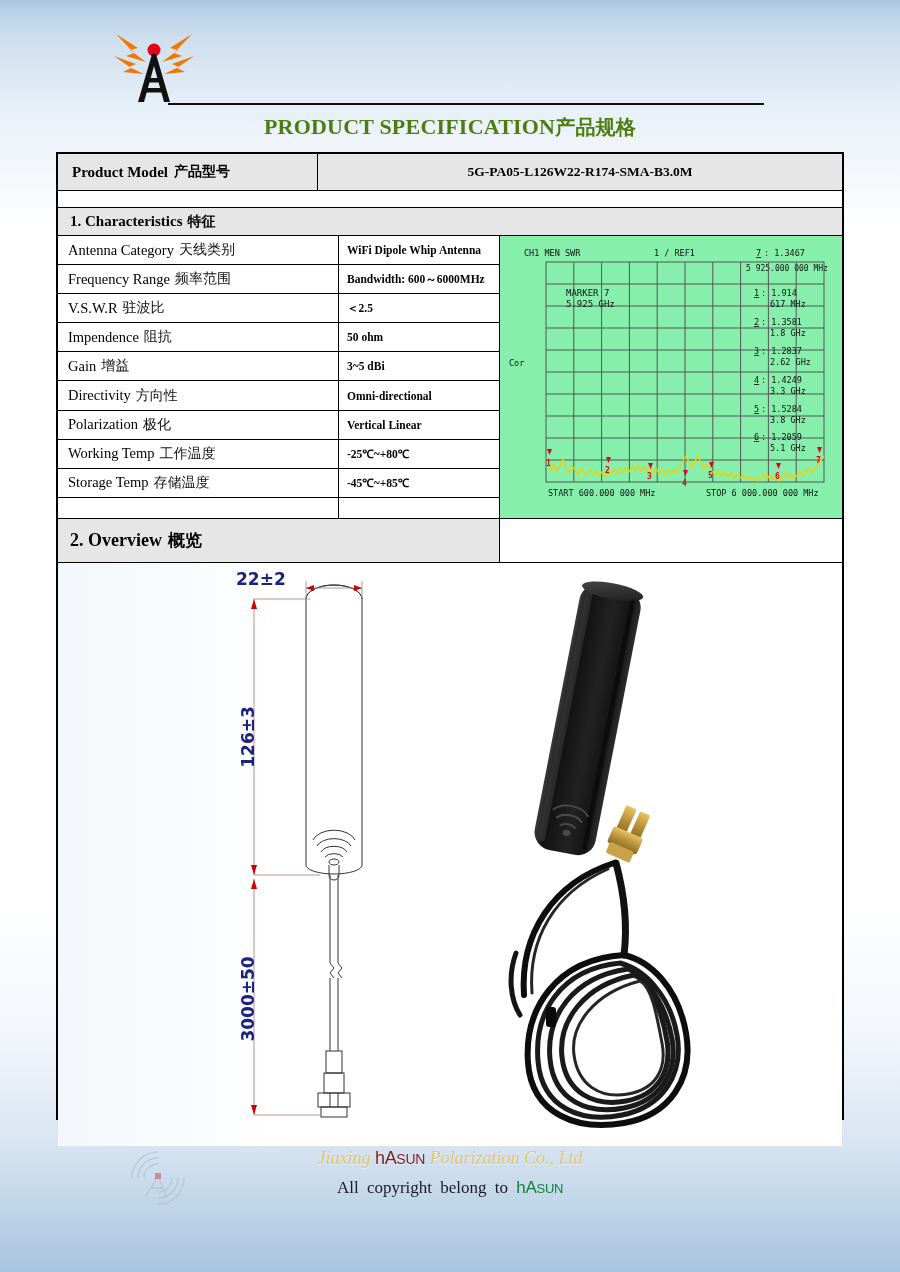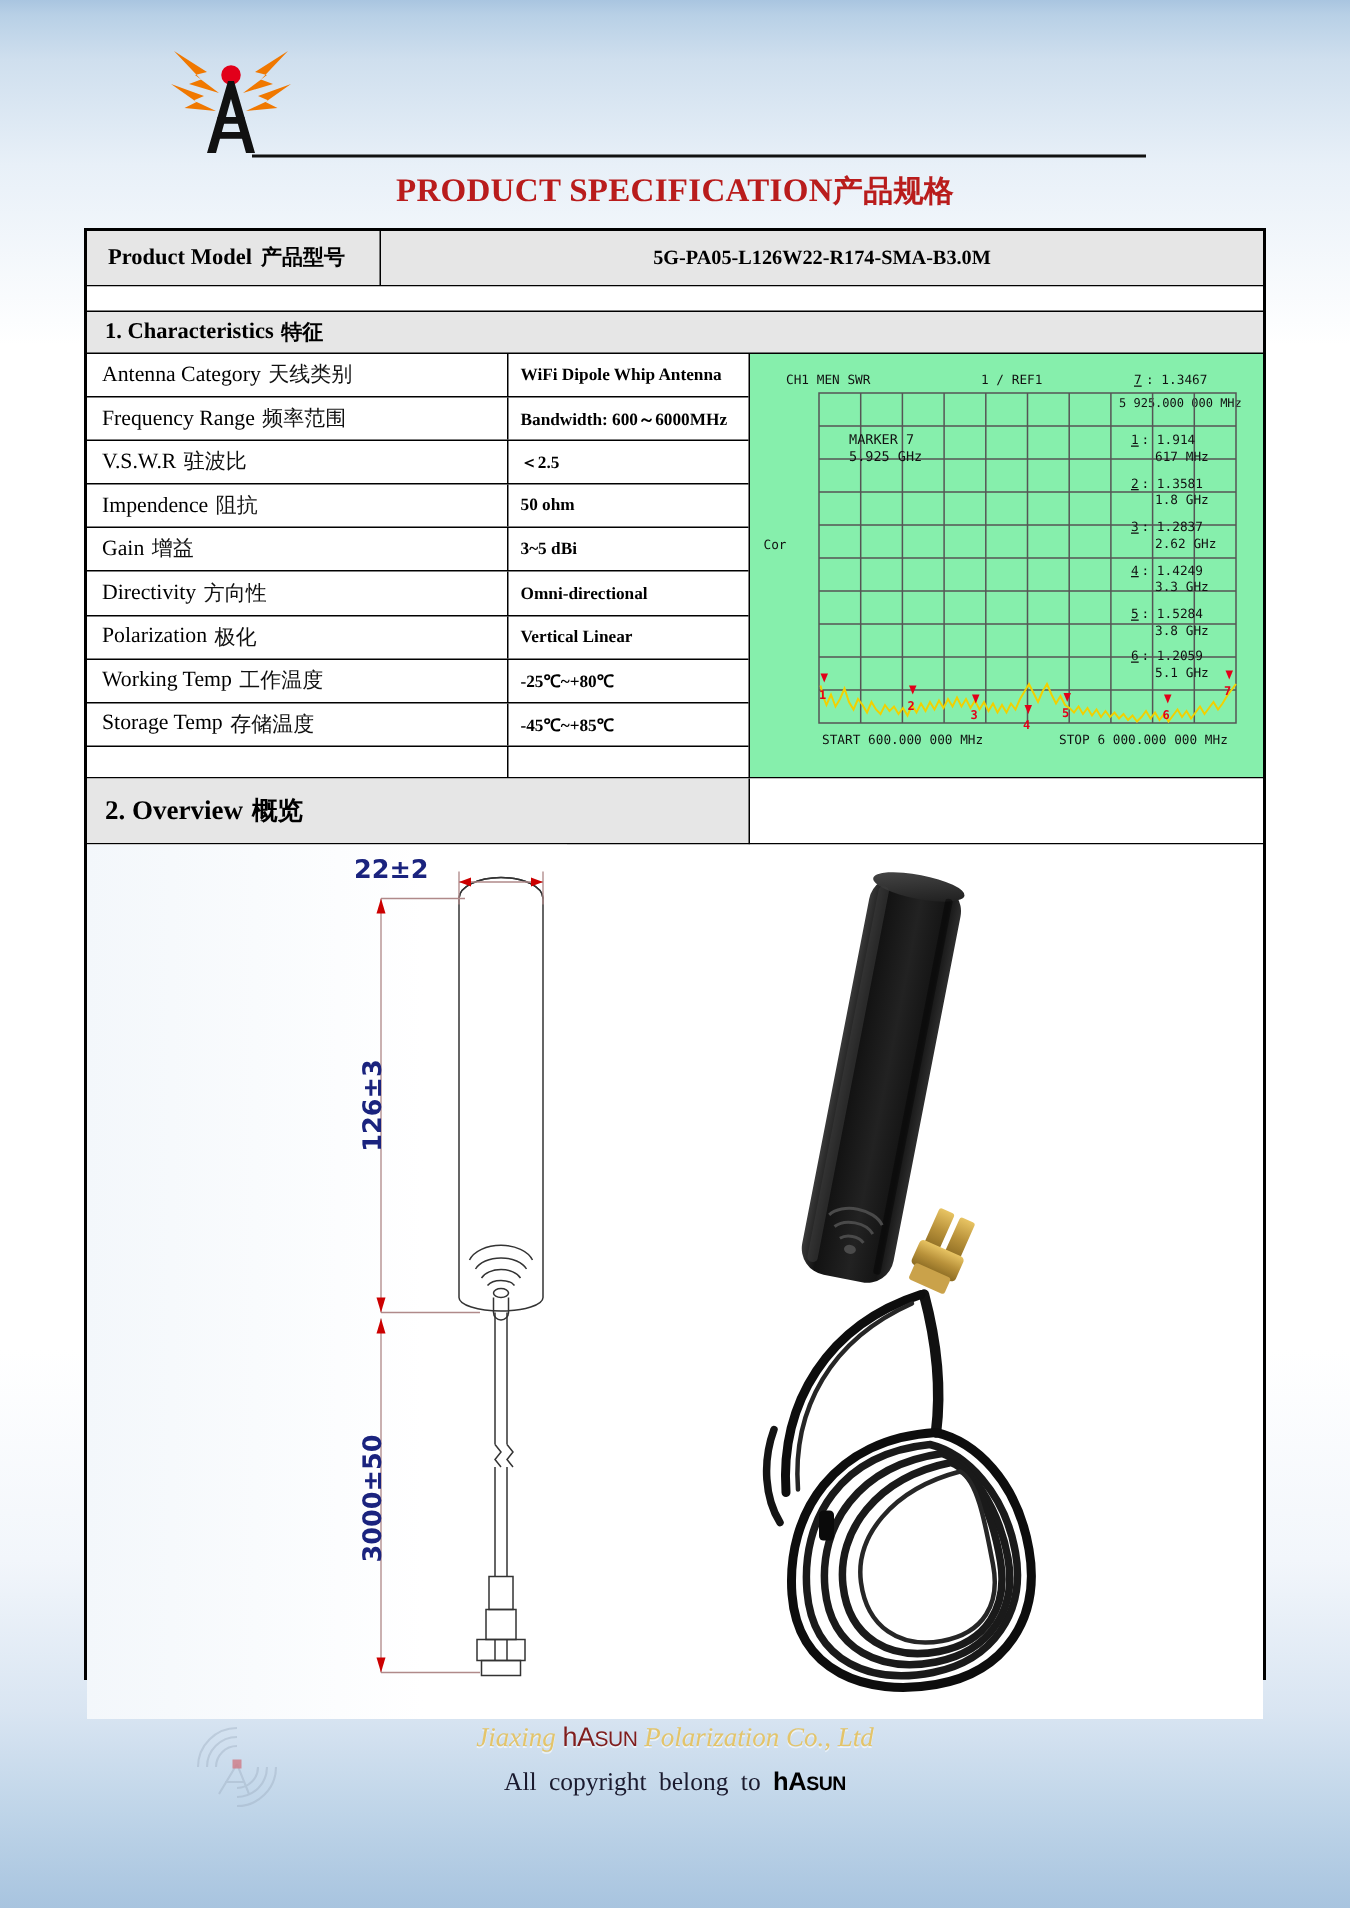--- a/index.html
+++ b/index.html
@@ -36,21 +36,21 @@
     border-top: 2px solid #111;
   }
 
   .doc-title {
     position: absolute;
     left: 0; top: 114px;
     width: 900px;
     text-align: center;
     font-size: 22px;
     font-weight: bold;
-    color: #b91c1c;
+    color: #4d7c0f;
     letter-spacing: .2px;
   }
   .doc-title .cn {
     font-family: "DejaVu Sans", sans-serif;
     font-size: 20px;
     font-weight: bold;
   }
 
   
   .sheet {
@@ -63,21 +63,21 @@
   }
 
   
   .model-row {
     display: flex;
     height: 36px;
     border-bottom: 1px solid #000;
     background: #e6e6e6;
   }
   .model-label {
-    width: 196px;
+    width: 260px;
     border-right: 1px solid #000;
     display: flex; align-items: center;
     padding-left: 14px;
     font-size: 15px; font-weight: bold;
     box-sizing: border-box;
   }
   .model-label .cn {
     font-family: "DejaVu Sans", sans-serif;
     font-size: 14px; margin-left: 6px; font-weight: bold;
   }
@@ -216,23 +216,23 @@
   .foot-line2 {
     position: absolute;
     left: 450px; top: 48px;
     transform: translateX(-50%);
     white-space: nowrap;
     font-size: 17px;
     color: #1a1a2e;
     word-spacing: 4px;
   }
   .foot-line2 .brand {
-    font-weight: bold;
+    font-weight: normal;
     font-family: "Liberation Sans", sans-serif;
-    color: #000000;
+    color: #15803d;
     letter-spacing: -.3px;
   }
   .foot-line2 .brand .sm { font-size: 13px; }
   .watermark {
     position: absolute;
     left: 118px; top: 1142px;
     width: 80px; height: 72px;
     opacity: .5;
   }
 </style>

